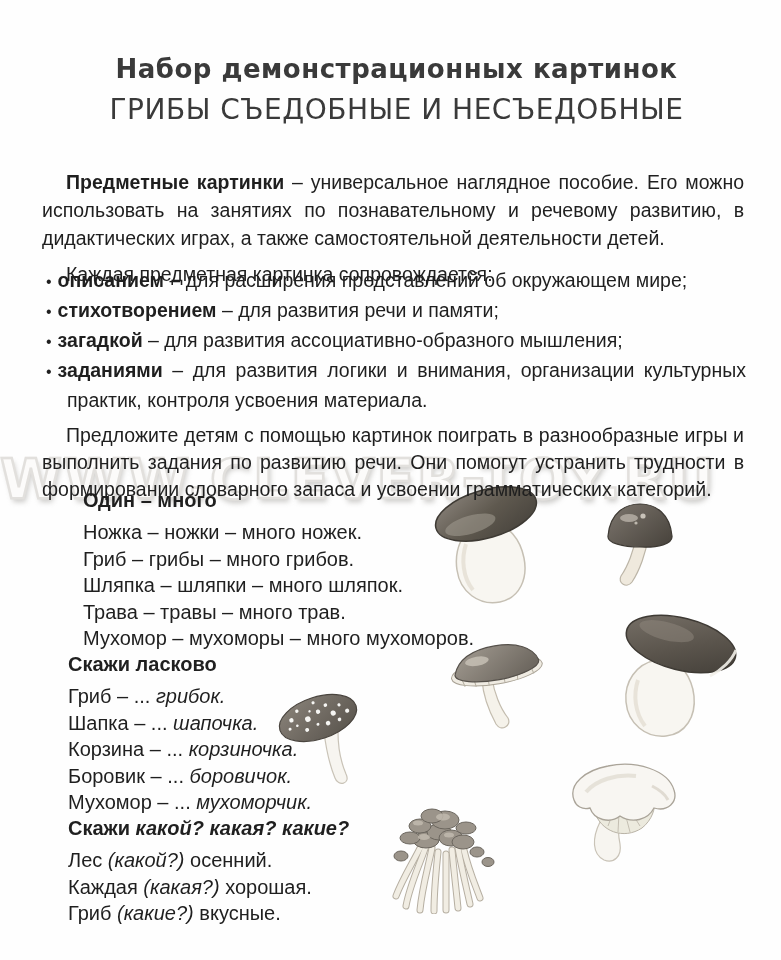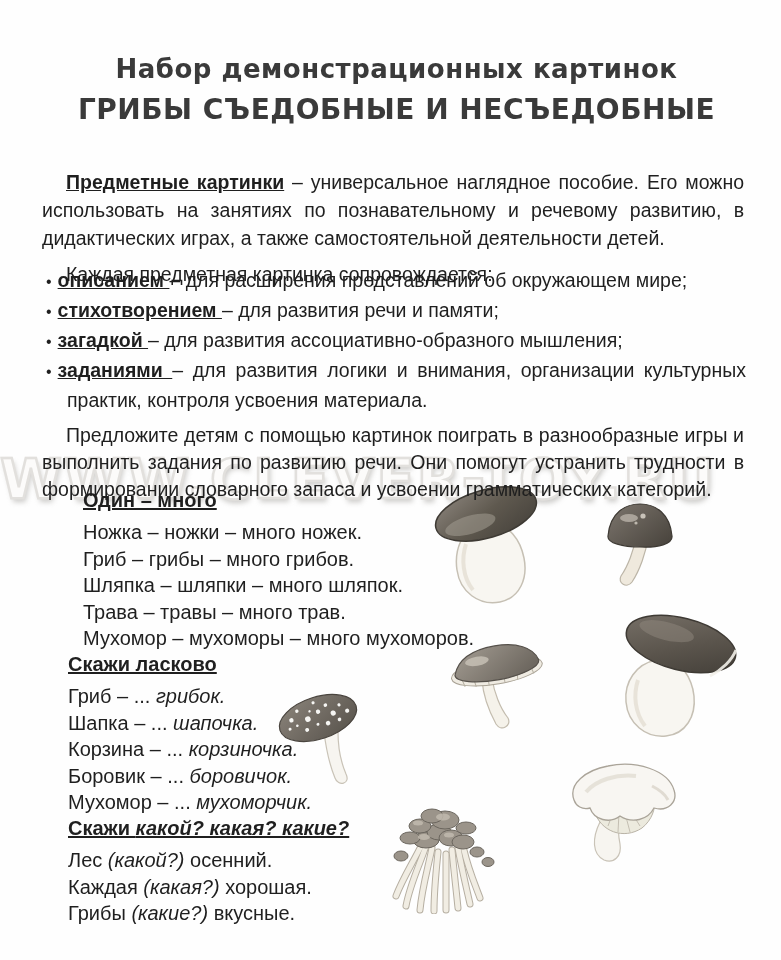--- a/index.html
+++ b/index.html
@@ -3,27 +3,27 @@
 <meta charset="utf-8">
 <style>
   html,body{margin:0;padding:0;background:#ffffff;}
   .page{
     position:relative;width:781px;height:960px;background:#fefefe;
     font-family:"Liberation Sans",sans-serif;color:#1f1f1f;overflow:hidden;
   }
   
   .title-wrap{position:absolute;top:54px;left:0;right:0;text-align:center;z-index:3;margin-left:12px;}
   .title-line1{font-family:"DejaVu Sans",sans-serif;font-weight:bold;font-size:26px;color:#3a3a3a;letter-spacing:.5px;}
-  .title-line2{font-family:"DejaVu Sans",sans-serif;font-weight:bold;font-size:28px;color:#3a3a3a;letter-spacing:.5px;margin-top:9px;}
+  .title-line2{font-family:"DejaVu Sans",sans-serif;font-weight:normal;font-size:28px;color:#3a3a3a;letter-spacing:.5px;margin-top:9px;}
   
   .para{position:absolute;left:42px;width:702px;font-size:19.5px;line-height:28px;text-align:justify;z-index:3;}
   .p-intro{top:148px;text-indent:24px;}
   .p-accomp-heading{top:240px;text-indent:24px;}
   .p-suggestion{top:402px;line-height:27px;text-indent:24px;}
-  .bb{font-weight:bold;text-decoration:underline;}
+  .bb{font-weight:bold;}
   .ii{font-style:italic;}
   
   .bullets{position:absolute;left:46px;top:266px;width:700px;font-size:19.5px;z-index:3;}
   .bullet-row{line-height:29px;text-align:justify;padding-left:21px;text-indent:-21px;}
   .dot{font-size:16px;margin-right:6px;}
   
   .watermark{
     position:absolute;top:446px;left:0;width:653px;text-align:center;z-index:1;
     font-family:"DejaVu Sans",sans-serif;font-weight:bold;font-size:56px;letter-spacing:2px;
     color:#fcfbfa;-webkit-text-stroke:2.5px #e2e0dd;
@@ -87,21 +87,21 @@
         <div class="sec-line"><span>Боровик – ... </span><span class="ii">боровичок.</span></div>
         <div class="sec-line"><span>Мухомор – ... </span><span class="ii">мухоморчик.</span></div>
       </div>
   </div>
 
   <div class="section sec-three">
     <div class="sec-heading"><span class="bb">Скажи </span><span class="bb ii">какой? какая? какие?</span></div>
     <div class="sec-lines">
         <div class="sec-line"><span>Лес </span><span class="ii">(какой?)</span><span> осенний.</span></div>
         <div class="sec-line"><span>Каждая </span><span class="ii">(какая?)</span><span> хорошая.</span></div>
-        <div class="sec-line"><span>Грибы </span><span class="ii">(какие?)</span><span> вкусные.</span></div>
+        <div class="sec-line"><span>Гриб </span><span class="ii">(какие?)</span><span> вкусные.</span></div>
       </div>
   </div>
 
   <svg class="illus" style="left:424px;top:482px;" width="135" height="130" viewBox="0 0 135 130">
     <defs>
       <linearGradient id="capA" x1="0" y1="0" x2="1" y2="1">
         <stop offset="0" stop-color="#8c857d"></stop>
           <stop offset="0.5" stop-color="#5f594f"></stop>
           <stop offset="1" stop-color="#44403a"></stop>
       </linearGradient>

